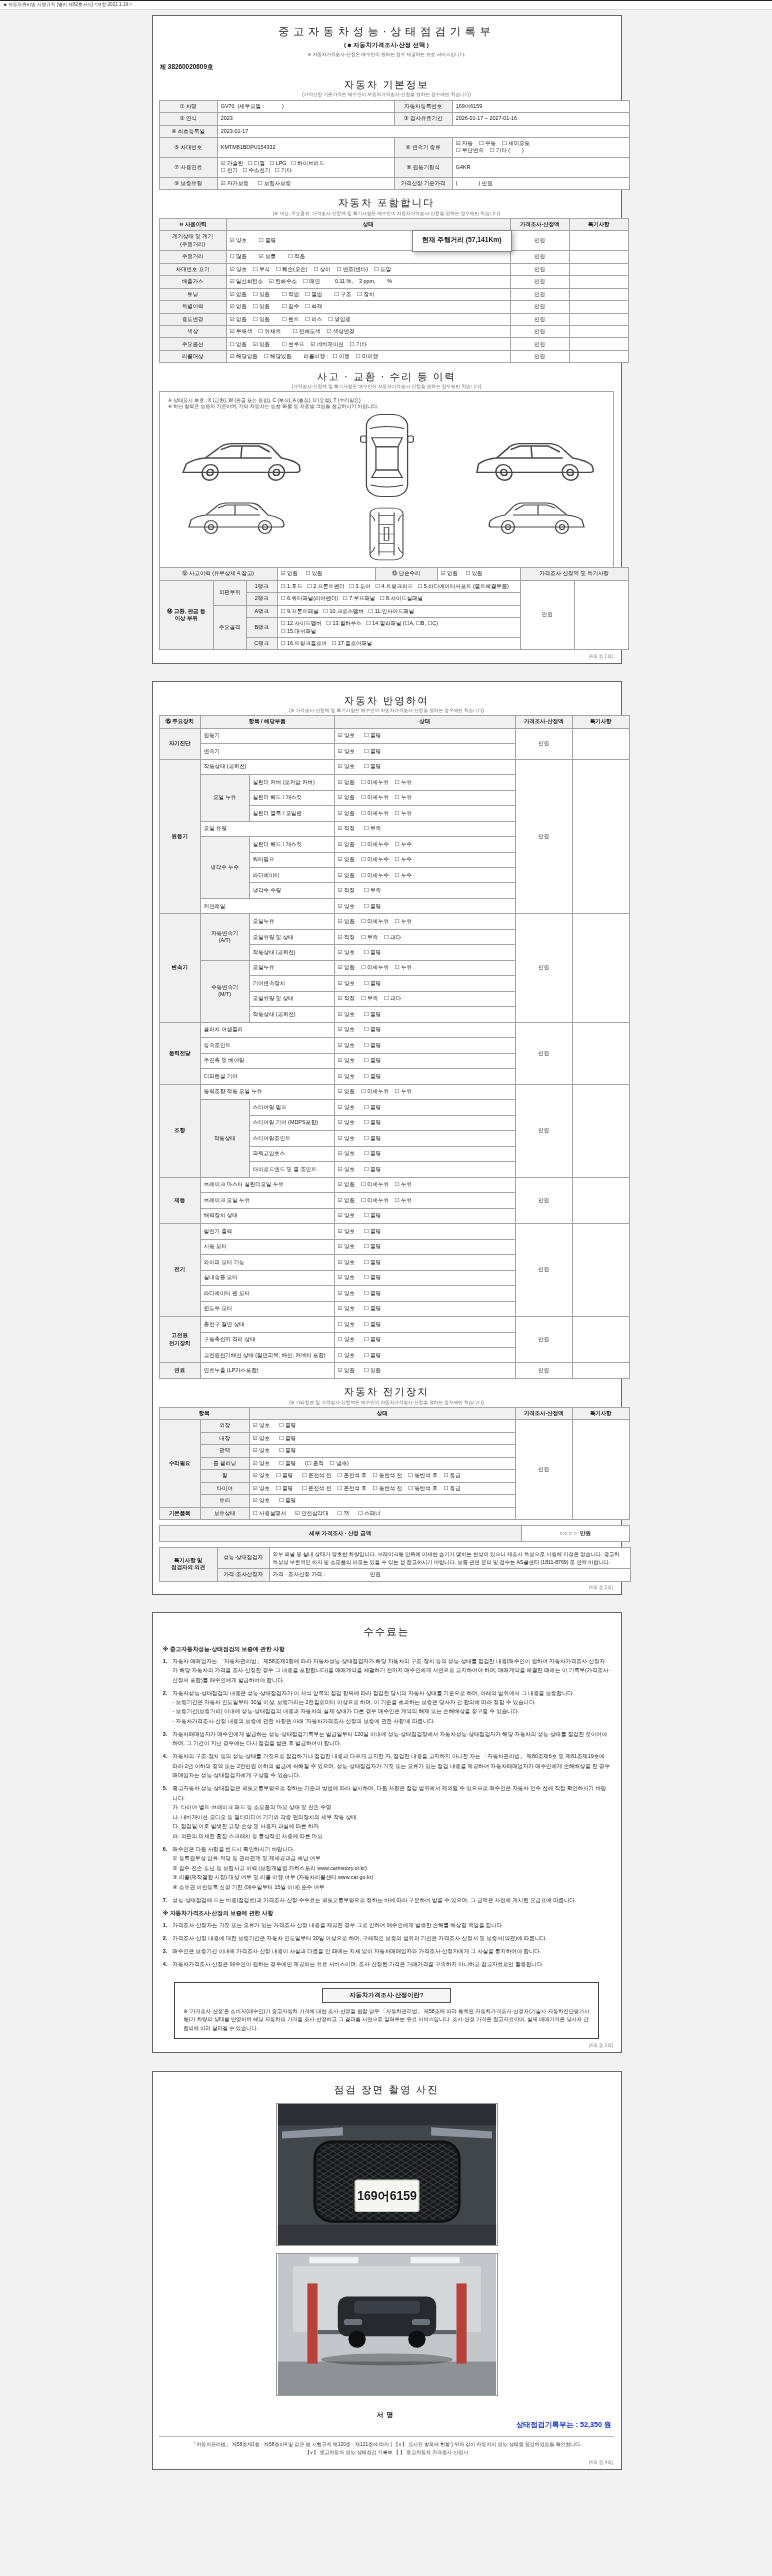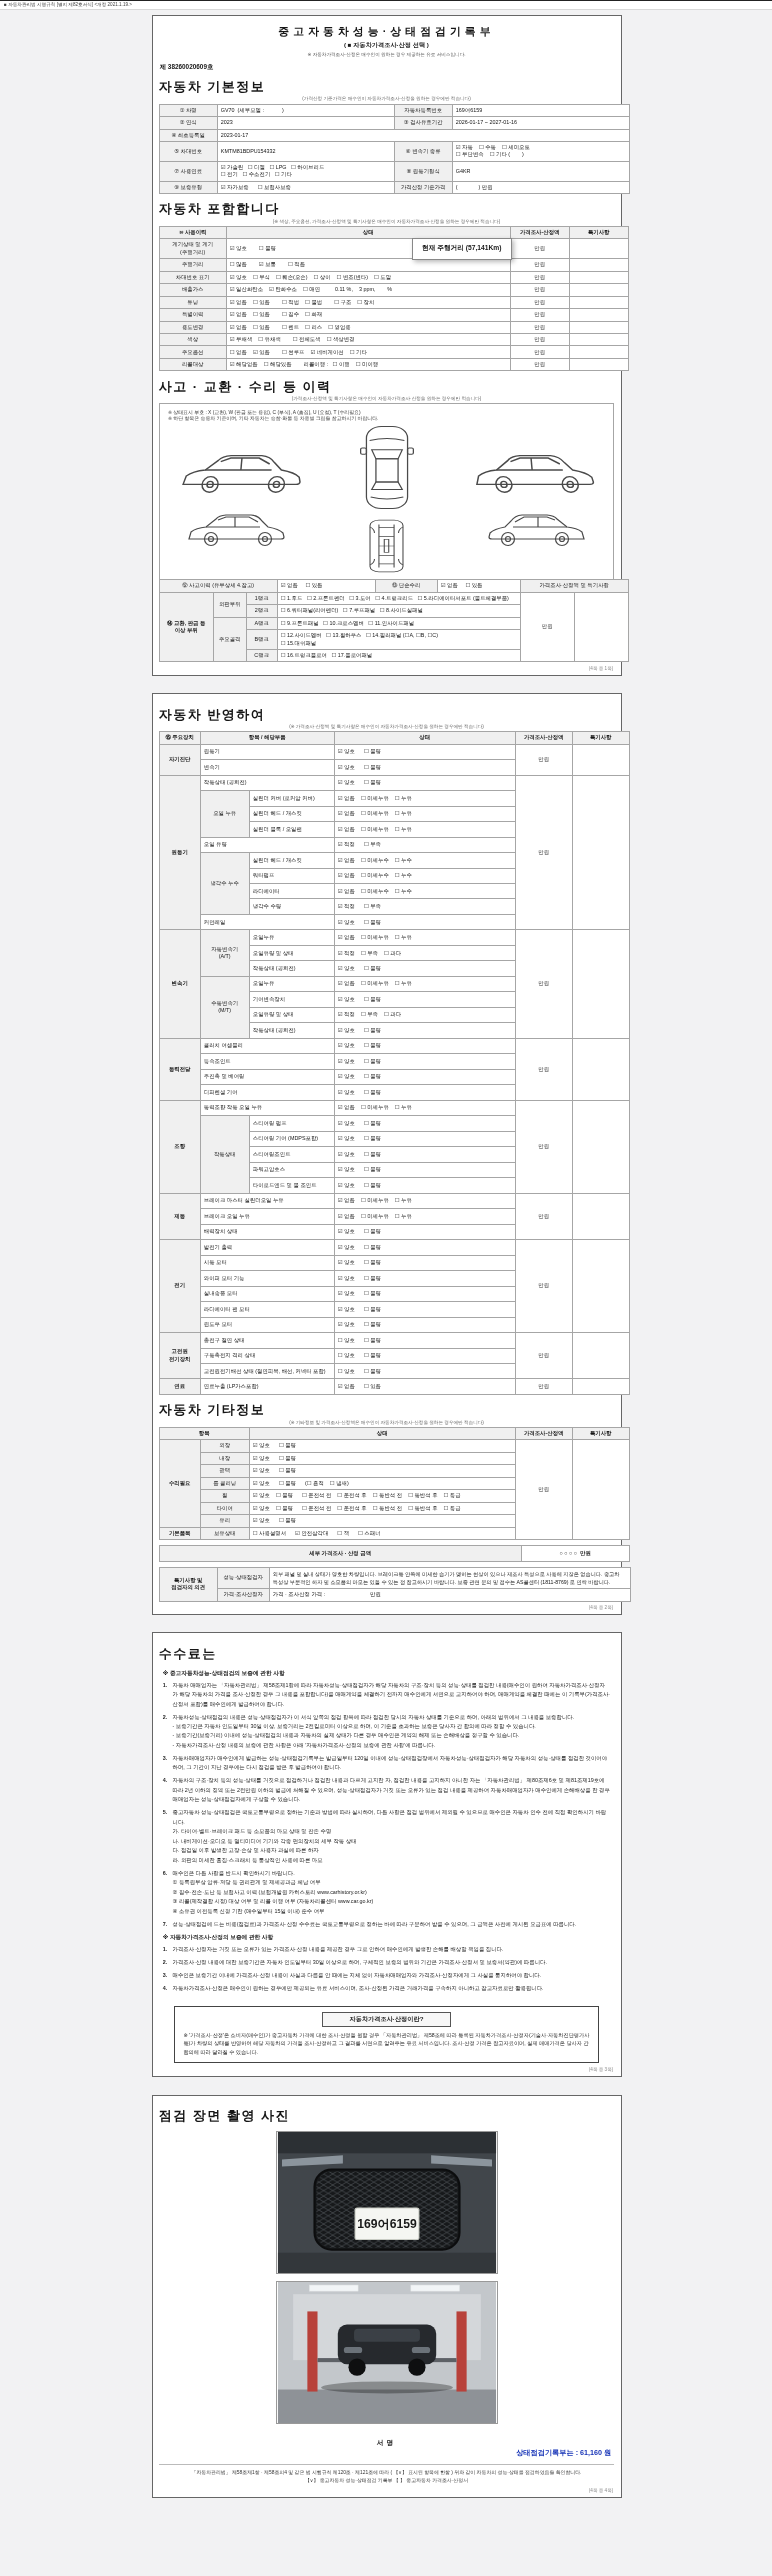--- a/index.html
+++ b/index.html
@@ -1,25 +1,25 @@
 <!DOCTYPE html>
 <html style="font-size:8.2px"><head>
 <meta charset="utf-8">
 <style>
   *{box-sizing:border-box}
   html,body{margin:0;padding:0}
   body{width:773px;height:2576px;background:#f2f2f3;font-family:"Liberation Sans","DejaVu Sans",sans-serif;color:#161616;overflow:hidden}
   .topbar{background:#fff;border-top:1px solid #222;border-bottom:0.5px solid #d8d8d8;font-size:4.6px;color:#444;padding:1px 4.1px 1.5px}
   .sheet{width:470px;margin:5.2px auto 0}
   .block{background:#fff;border:0.5px solid #666;padding:5.2px 6.2px 3.1px;margin-bottom:17.5px}
-  .h-title{font-size:10.8px;font-weight:bold;text-align:center;letter-spacing:4.1px;margin:4.1px 0 2.1px}
+  .h-title{font-size:10.8px;font-weight:normal;text-align:center;letter-spacing:4.1px;margin:4.1px 0 2.1px}
   .h-sub{font-size:6.2px;font-weight:bold;text-align:center;margin:0 0 1.5px}
   .h-note{font-size:4.6px;color:#555;text-align:center;margin:0}
   .doc-no{font-size:6.4px;font-weight:bold;margin:6.2px 1px 1px}
-  .sec-title{font-size:13px;font-weight:bold;text-align:left;letter-spacing:1.5px;margin:6.2px 0 0.5px}
+  .sec-title{font-size:10px;font-weight:normal;text-align:center;letter-spacing:1.5px;margin:6.2px 0 0.5px}
   .sec-note{font-size:4.6px;color:#666;text-align:center;margin:0 0 2.1px}
   table{width:100%;border-collapse:collapse;table-layout:fixed}
   td,th{border:0.5px solid #a6a6a6;font-size:5.4px;line-height:1.35;padding:2.1px 3.1px;vertical-align:middle;word-break:keep-all;white-space:pre-wrap;overflow:hidden}
   th{font-weight:bold}
   .hd{background:#f0f0f0;text-align:center}
   .grp{font-weight:bold}
   .val{background:#fff}
   .amt{text-align:center;color:#333}
   .rmk{background:#fff}
   .state{background:#fff}
@@ -537,21 +537,21 @@
           <tr>
             <td class="hd grp" rowspan="1">연료</td>
             <td class="val" colspan="2">연료누출 (LP가스포함)</td>
             <td class="state">☑ 없음      ☐ 있음</td>
             <td class="amt" rowspan="1">만원</td>
             <td class="rmk" rowspan="1"></td>
           </tr>
         </tbody>
     </table>
 
-    <div class="sec-title">자동차 기타정보</div>
+    <div class="sec-title">자동차 전기장치</div>
     <div class="sec-note">(※ 기타정보 및 가격조사·산정액은 매수인이 자동차가격조사·산정을 원하는 경우에만 적습니다)</div>
     <table>
       <colgroup>
         <col style="width:41px">
           <col style="width:49px">
           <col style="width:266px">
         <col style="width:57px">
           <col style="width:57px">
       </colgroup>
       <tbody id="etc-body">
@@ -746,21 +746,21 @@
         <rect x="132" y="130" width="34" height="10" rx="4" fill="#74black" fill-opacity="0"></rect>
         <rect x="130" y="128" width="36" height="12" rx="5" fill="#9aa3ab" opacity="0.6"></rect>
         <rect x="264" y="128" width="36" height="12" rx="5" fill="#9aa3ab" opacity="0.6"></rect>
       </svg>
     </div>
 
     <div class="sign-row">
       <div class="sign-label">서명</div>
       <div class="premium">
         <span>상태점검기록부는 :</span>
-        <span>61,160 원</span>
+        <span>52,350 원</span>
       </div>
     </div>
 
     <div class="footer">
       <div>「자동차관리법」 제58조제1항 · 제58조의4 및 같은 법 시행규칙 제120조 · 제121조에 따라 ( 【∨】 표시된 항목에 한함 ) 위와 같이 자동차의 성능·상태를 점검하였음을 확인합니다.</div>
       <div>【∨】 중고자동차 성능·상태점검 기록부        【  】 중고자동차 가격조사·산정서</div>
     </div>
 
     <div class="pgmark">(4쪽 중 4쪽)</div>
   </section>

